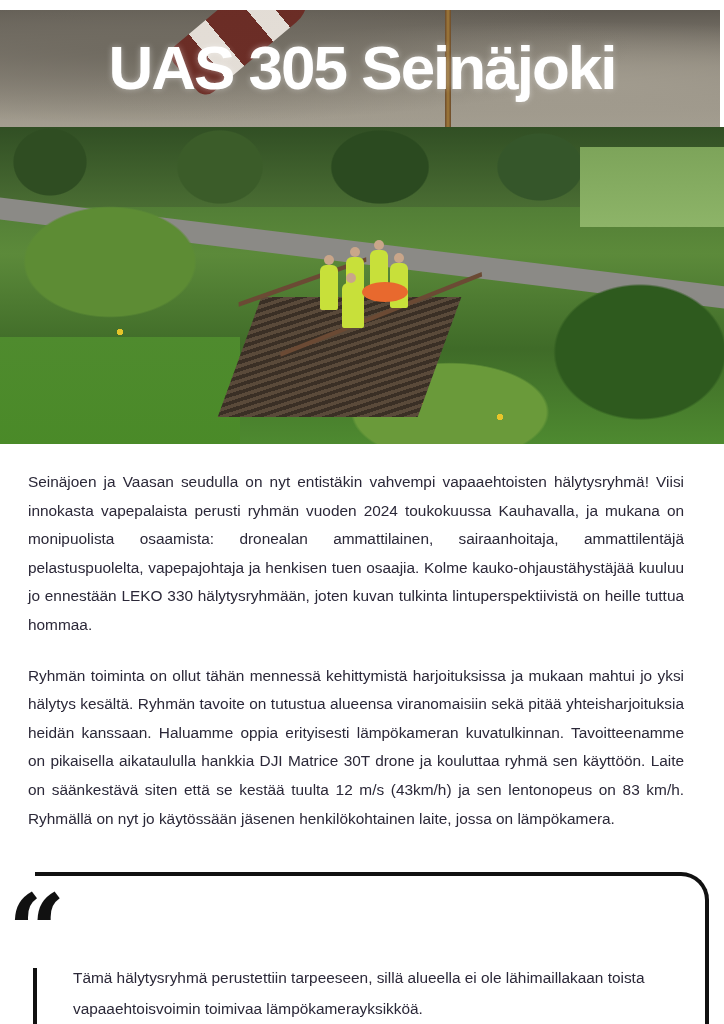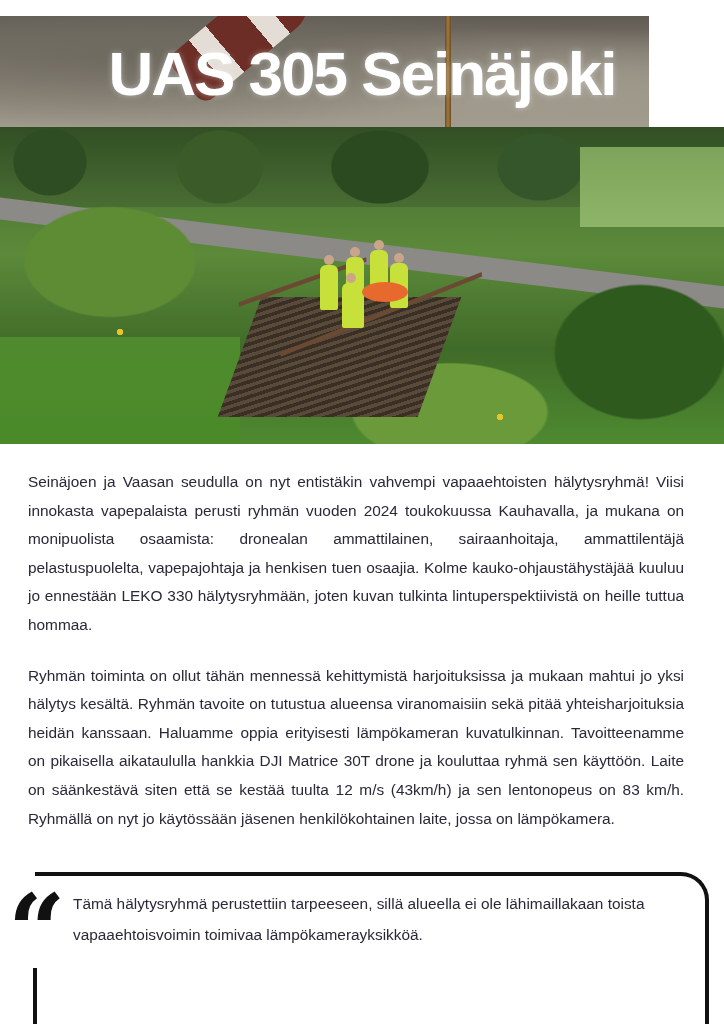--- a/index.html
+++ b/index.html
@@ -1,21 +1,21 @@
 <!DOCTYPE html>
 <html><head>
 <meta charset="utf-8">
 <style>
   * { margin: 0; padding: 0; box-sizing: border-box; }
   html, body { width: 724px; height: 1024px; overflow: hidden; background: #ffffff; }
   body { font-family: "Liberation Sans", sans-serif; color: #2b2838; position: relative; }
 
   
   .banner {
-    position: absolute; left: 0; top: 16px; width: 649px; height: 127px;
+    position: absolute; left: 0; top: 10px; width: 720px; height: 127px;
     background:
       radial-gradient(ellipse at 20% 30%, #6f6a60 0%, rgba(111,106,96,0) 60%),
       radial-gradient(ellipse at 80% 60%, #a29c8f 0%, rgba(162,156,143,0) 60%),
       linear-gradient(180deg, #5f5a52 0%, #8d877b 45%, #a8a294 100%);
     overflow: hidden;
   }
   .windsock {
     position: absolute; left: 270px; top: -30px; width: 60px; height: 150px;
     transform: rotate(50deg); transform-origin: top center;
     border-radius: 30px 30px 12px 12px;
@@ -105,21 +105,21 @@
     border-top-right-radius: 28px;
   }
   .quote-left-line {
     position: absolute; left: 33px; top: 968px; width: 4px; height: 60px; background: #111111;
   }
   .quote-mark {
     position: absolute; left: 8px; top: 880px; font-family: "DejaVu Serif", serif;
     font-size: 100px; line-height: 100px; color: #111111; font-weight: 700;
   }
   .quote-text {
-    position: absolute; left: 73px; top: 888px; width: 600px;
+    position: absolute; left: 73px; top: 962px; width: 600px;
     font-size: 15.4px; line-height: 31px; color: #2b2838;
   }
 </style>
 </head>
 <body>
 
 <div class="banner">
   <div class="windsock"></div>
   <div class="pole"></div>
   <h1 class="banner-title">UAS 305 Seinäjoki</h1>

